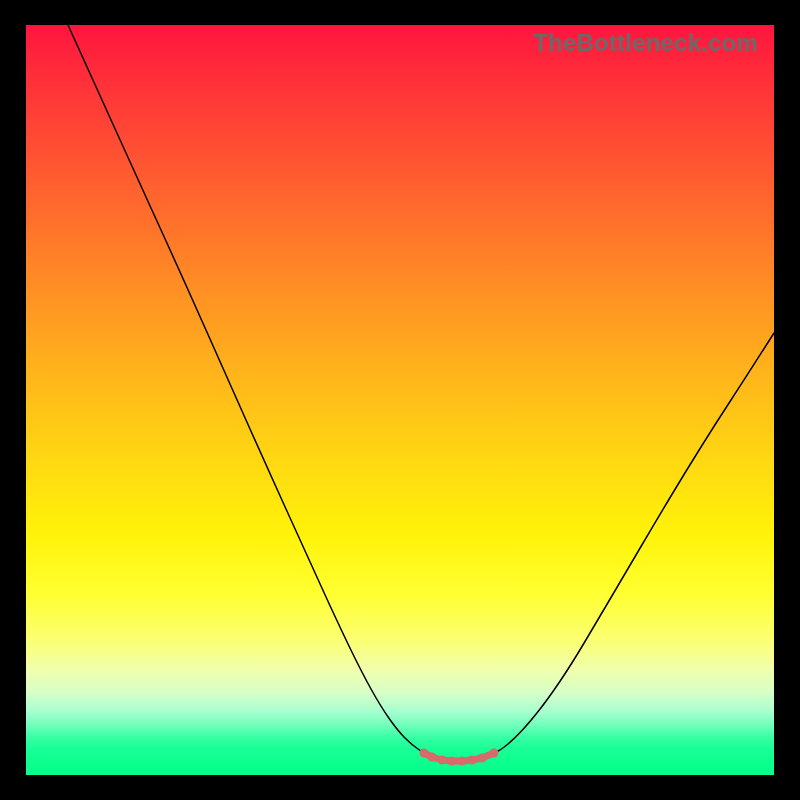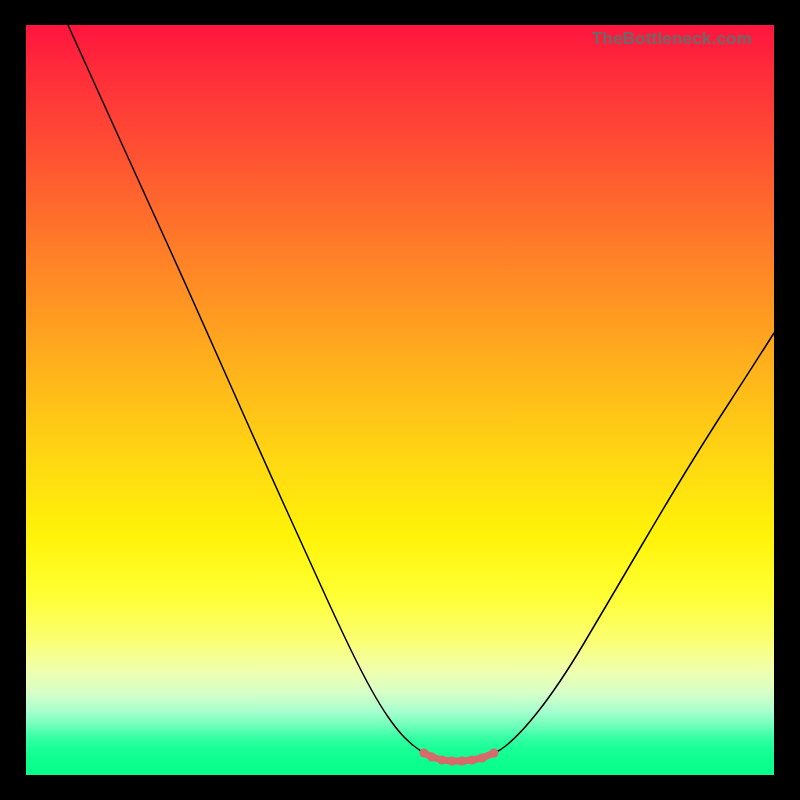--- a/index.html
+++ b/index.html
@@ -34,22 +34,22 @@
       #37ffa4 95%,
       #1aff97 96.5%,
       #0dff8f 98%,
       #06ff8a 100%
     );
     overflow: hidden;
   }
   .watermark {
     position: absolute;
     top: 4px;
-    right: 22px;
-    font-size: 17px;
+    right: 16px;
+    font-size: 24px;
     font-weight: 600;
     color: #6a6a6a;
     letter-spacing: 0.2px;
     user-select: none;
   }
   svg.curves {
     position: absolute;
     left: 0;
     top: 0;
     width: 748px;

